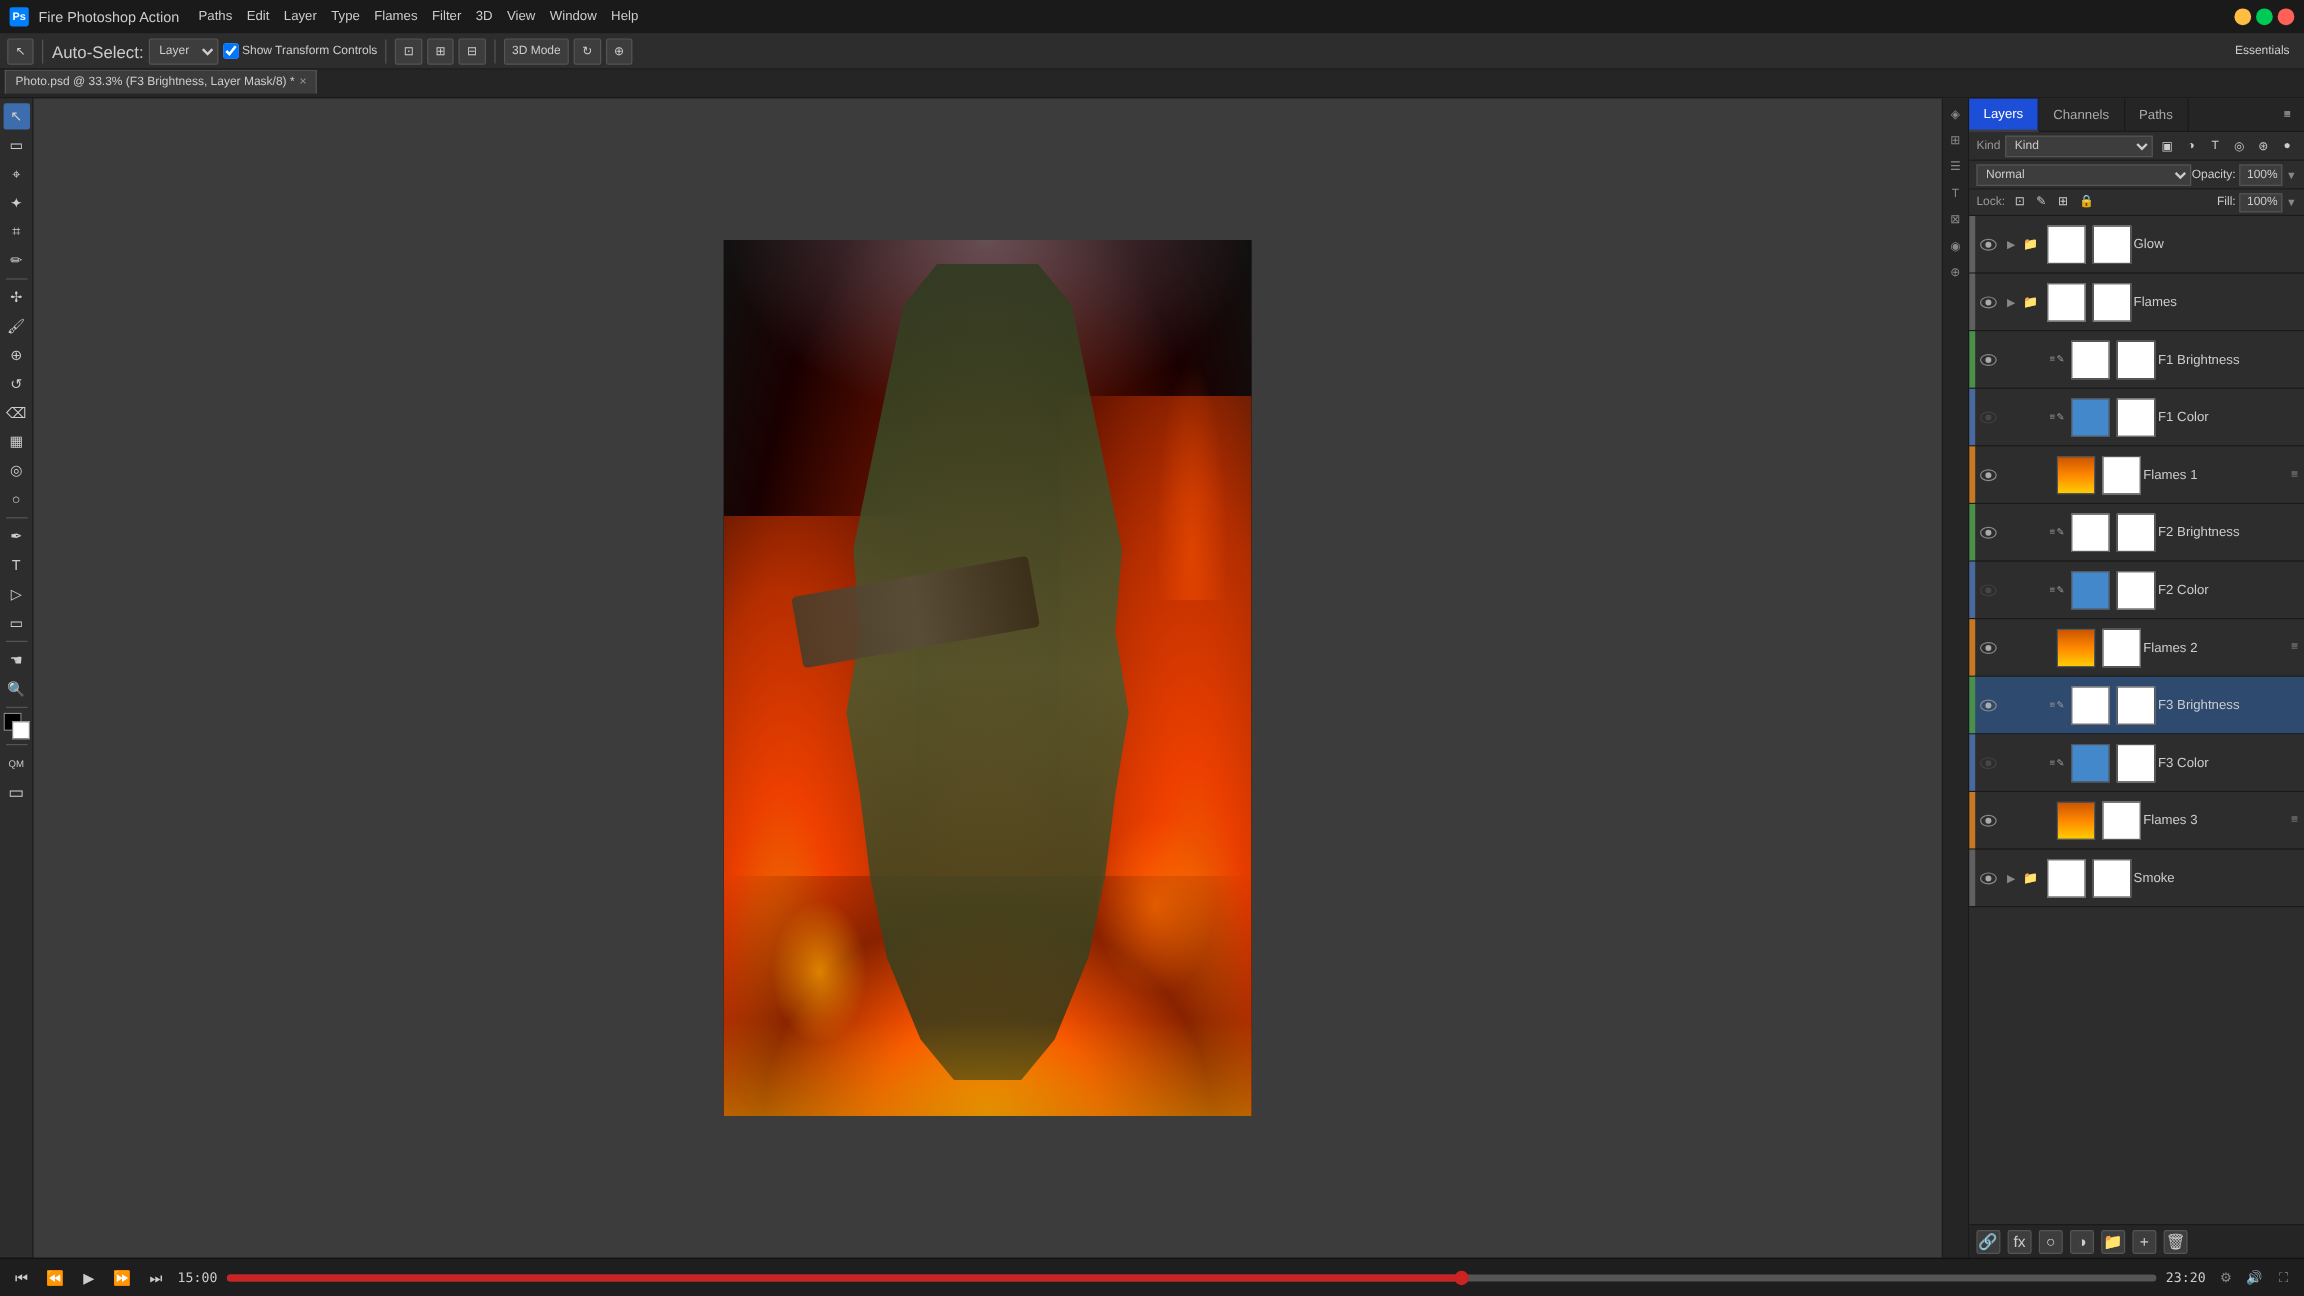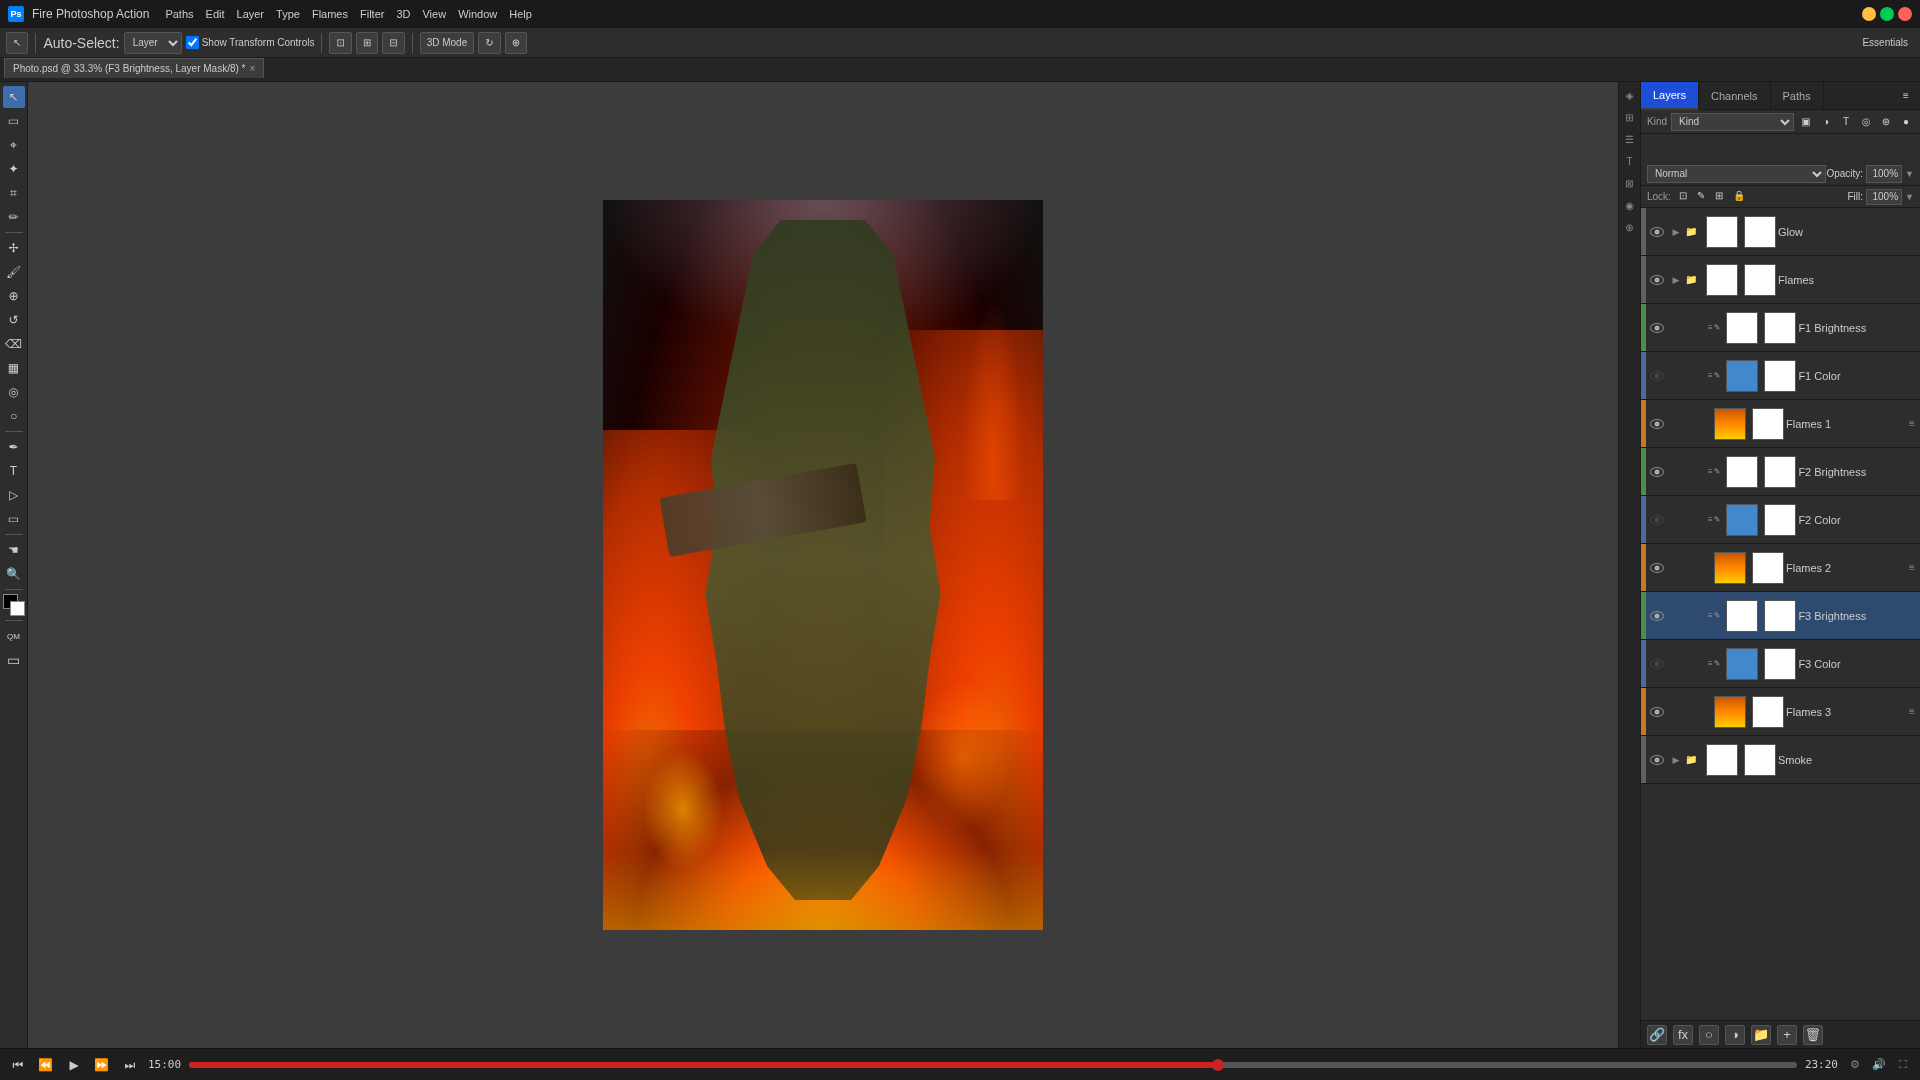--- a/index.html
+++ b/index.html
@@ -302,21 +302,20 @@
 
     .layers-blend-bar {
       height: 24px;
       background: #2d2d2d;
       display: flex;
       align-items: center;
       padding: 0 6px;
       gap: 0;
       border-bottom: 1px solid #1a1a1a;
       flex-shrink: 0;
-      margin-top: 28px;
     }
     .blend-mode-select {
       flex: 1;
       height: 18px;
       background: #3d3d3d;
       border: 1px solid #555;
       color: #ccc;
       font-size: 10px;
       padding: 0 3px;
     }

